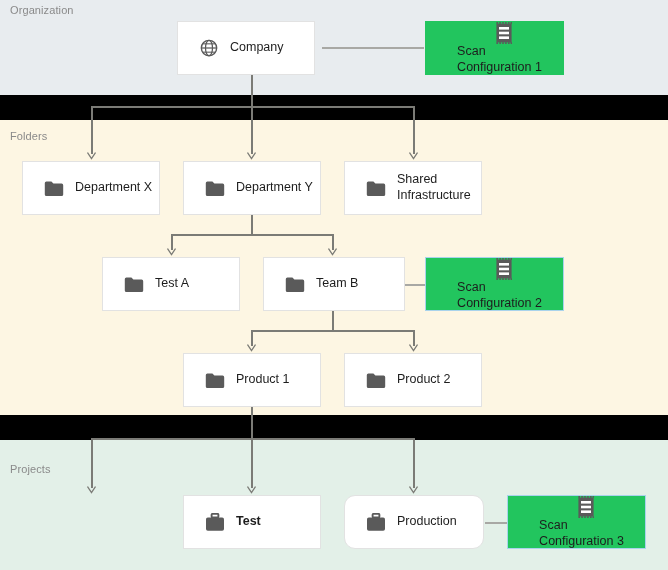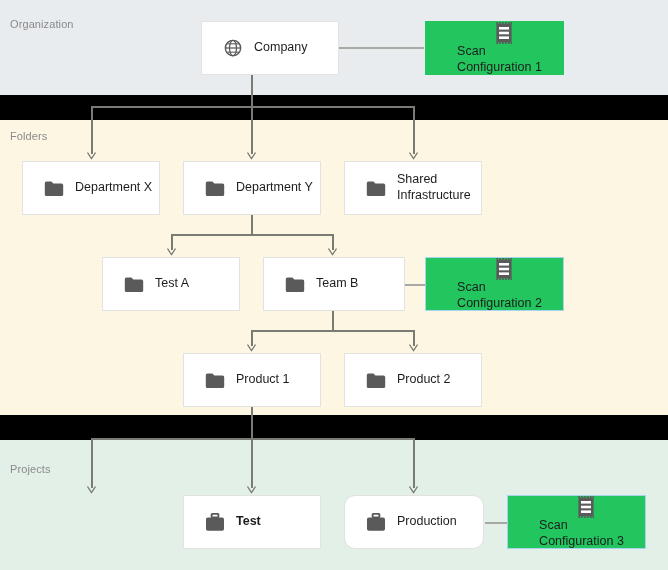--- a/index.html
+++ b/index.html
@@ -37,21 +37,21 @@
 </style>
 </head>
 <body>
 
 <div id="stage">
 
   <div class="band" id="band-org"></div>
   <div class="band" id="band-folders"></div>
   <div class="band" id="band-projects"></div>
 
-  <div class="band-label" style="left:10px;top:18px;text-align:center;">Organization</div>
+  <div class="band-label" style="left:10px;top:4px;text-align:center;">Organization</div>
   <div class="band-label" style="left:10px;top:130px;">Folders</div>
   <div class="band-label" style="left:10px;top:463px;">Projects</div>
 
   <div class="ln h thin" style="left:322px;top:47px;width:102px;"></div>
 
   <div class="ln v" style="left:251px;top:75px;height:32px;"></div>
   <div class="ln h" style="left:91px;top:106px;width:324px;"></div>
   <div class="ln v" style="left:91px;top:106px;height:48px;"></div>
   <div class="ln v" style="left:251px;top:106px;height:48px;"></div>
   <div class="ln v" style="left:413px;top:106px;height:48px;"></div>
@@ -119,21 +119,21 @@
       </svg>
   </div>
   <div class="arw" style="left:409px;top:486px;">
     <svg width="9" height="8" viewBox="0 0 9 8">
         <path d="M0.5 0.5 L4.5 6.5 L8.5 0.5" fill="none" stroke="#7b7b76" stroke-width="1.3"></path>
       </svg>
   </div>
 
   <div class="ln h thin" style="left:485px;top:522px;width:22px;"></div>
 
-  <div class="node" style="left:201px;top:21px;width:138px;height:54px;align-items:center;">
+  <div class="node" style="left:177px;top:21px;width:138px;height:54px;align-items:center;">
     <span class="ico">
       <svg width="20" height="20" viewBox="0 0 24 24">
         <circle cx="12" cy="12" r="9.2" fill="none" stroke="#5a5a5a" stroke-width="1.7"></circle>
         <ellipse cx="12" cy="12" rx="4.2" ry="9.2" fill="none" stroke="#5a5a5a" stroke-width="1.5"></ellipse>
         <line x1="2.8" y1="12" x2="21.2" y2="12" stroke="#5a5a5a" stroke-width="1.5"></line>
         <line x1="4.2" y1="7" x2="19.8" y2="7" stroke="#5a5a5a" stroke-width="1.3"></line>
         <line x1="4.2" y1="17" x2="19.8" y2="17" stroke="#5a5a5a" stroke-width="1.3"></line>
       </svg>
     </span>
     <span class="lbl">Company</span>

